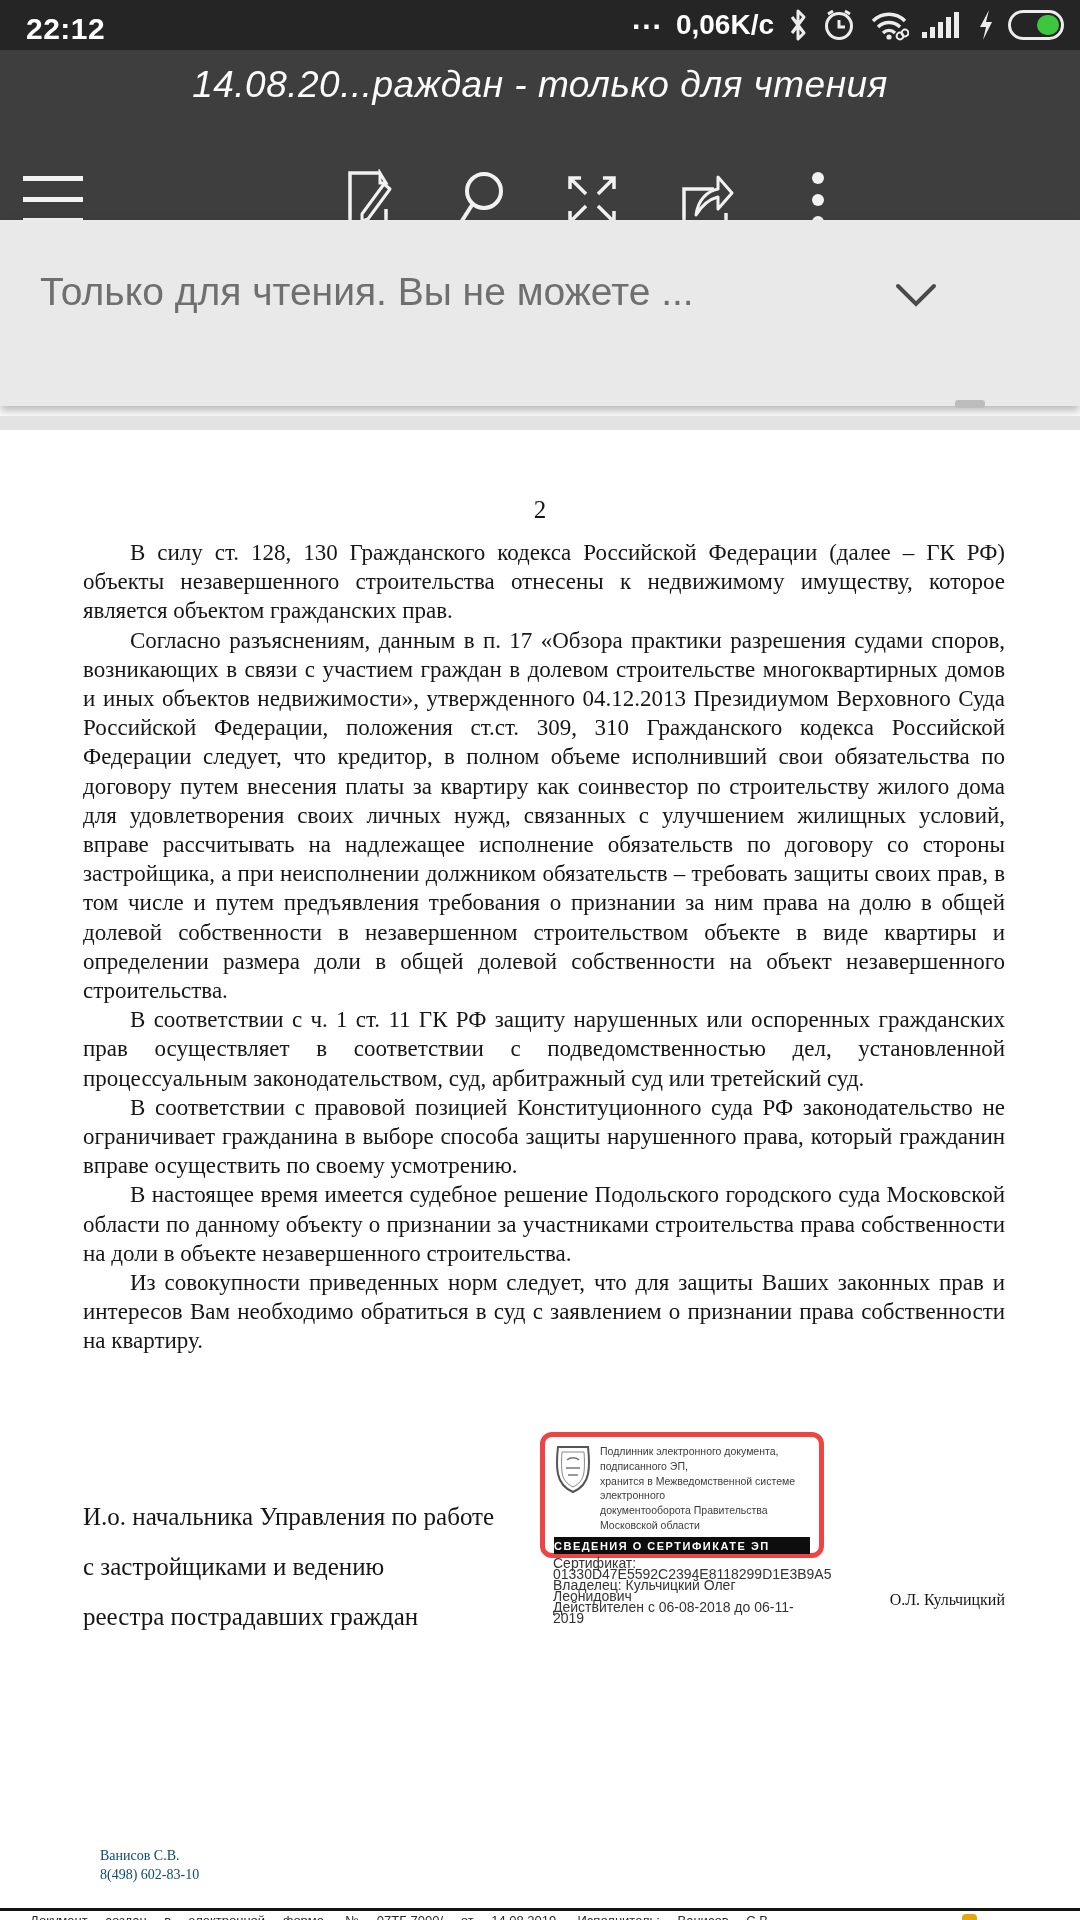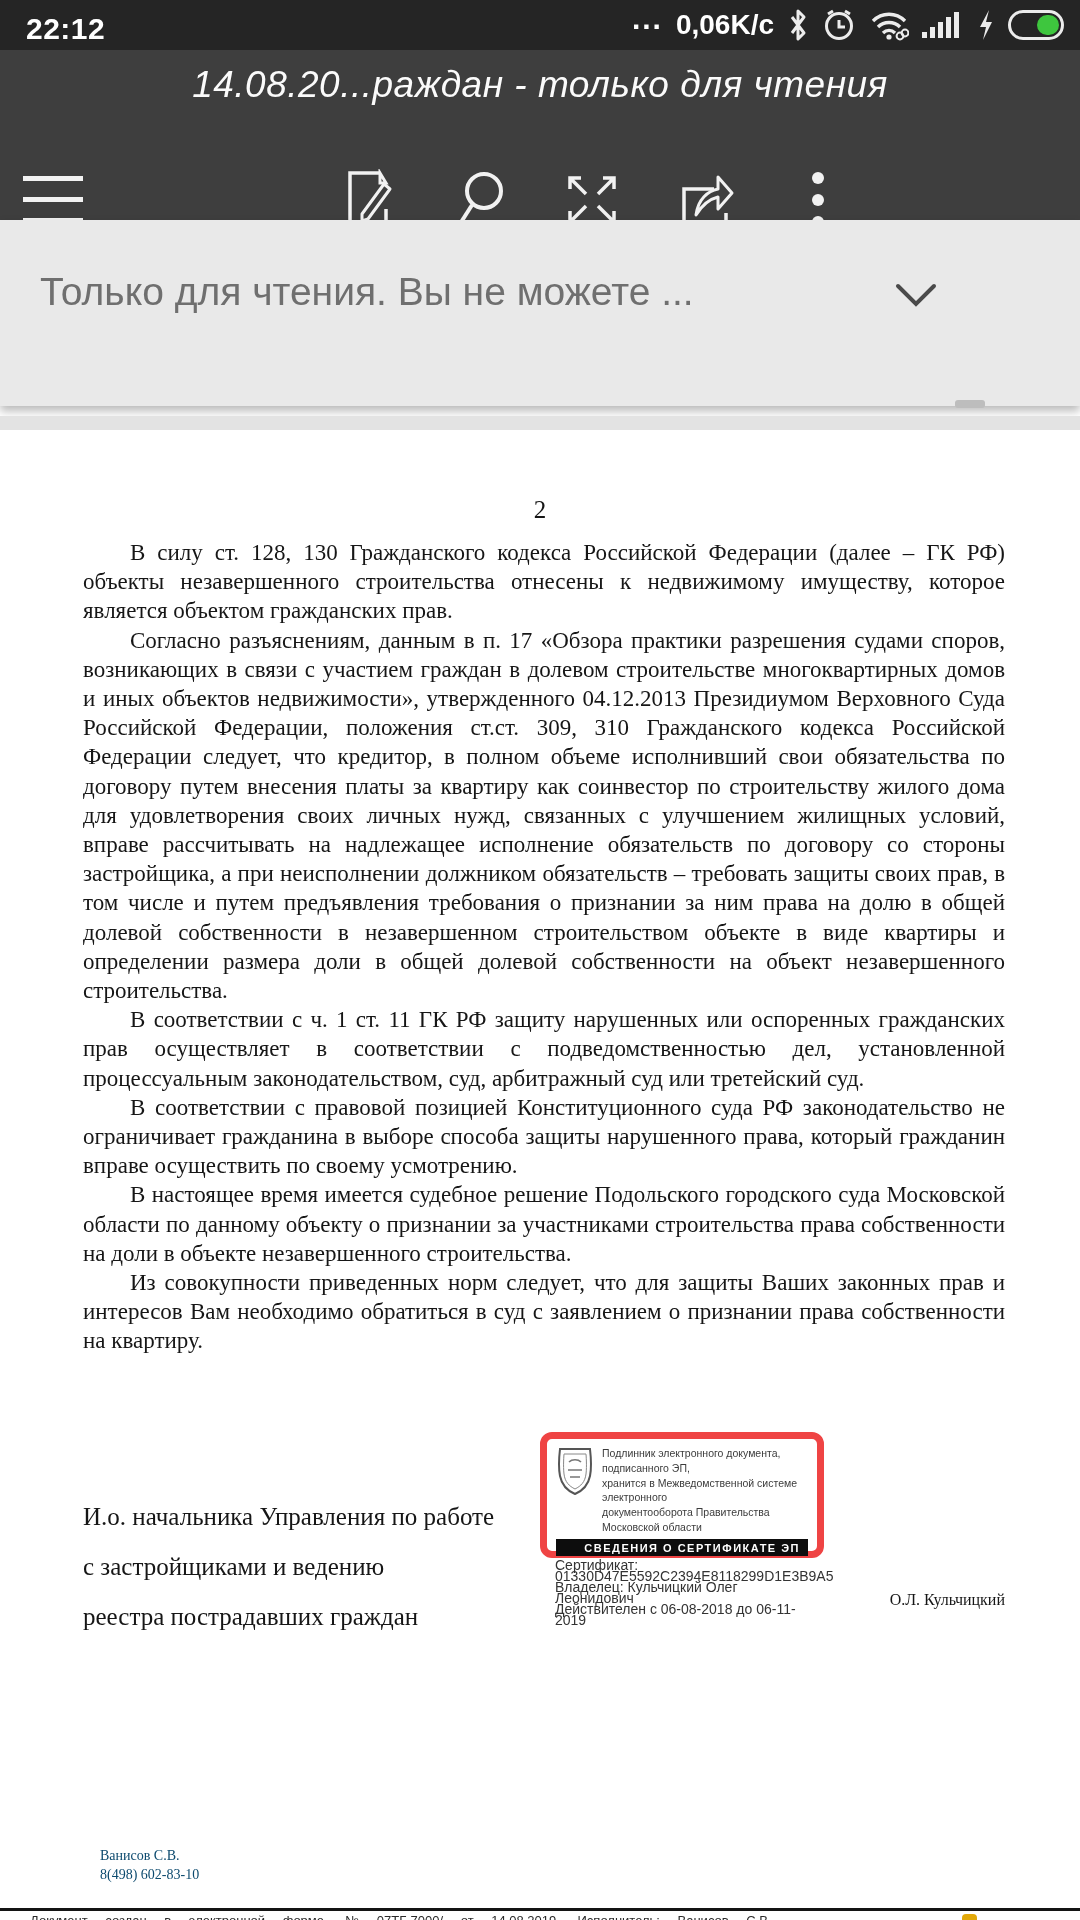--- a/index.html
+++ b/index.html
@@ -58,31 +58,31 @@
           font-family:"Liberation Serif", serif; color:#161616; }
   .page-number { position:absolute; top:66px; left:0; width:100%; text-align:center; font-size:25px; }
   .body-text {
     position:absolute; top:108px; left:83px; width:922px;
     font-size:23px; line-height:29.2px; text-align:justify;
   }
   .body-text p { text-indent:47px; }
   
   .stamp {
     position:absolute; top:1002px; left:540px; width:284px; height:126px;
-    border:7px solid #ef4444; border-radius:12px; background:#fff;
+    border:5px solid #ef4444; border-radius:12px; background:#fff;
     font-family:"Liberation Sans", sans-serif; color:#2b2b2b;
     padding:7px 8px 0 8px;
   }
   .stamp-head { display:flex; gap:7px; }
   .stamp-crest { flex:0 0 40px; display:flex; justify-content:center; }
   .stamp-head-text { font-size:10.5px; line-height:14.8px; color:#3c3c3c; }
   .stamp-bar {
     margin:4px 1px 4px 1px; background:#0d0d0d; color:#fff;
     font-size:11px; font-weight:700; letter-spacing:1.5px;
-    text-align:right; padding:3px 8px 2px 0;
+    text-align:left; padding:3px 2px 2px 0;
   }
   .stamp-cert { font-size:14px; line-height:11px; color:#333; }
   
   .sig-position { position:absolute; top:1062px; left:83px; width:460px;
                   font-size:25px; line-height:50px; }
   .sig-name { position:absolute; top:1161px; right:75px; font-size:16px; }
   
   .executor { position:absolute; top:1400px; left:100px; font-size:14px; line-height:19px; color:#0c4a6e;margin-top:16px; }
   
   .divider-line { position:absolute; top:1908px; left:0; width:1080px; height:3px; background:#141414; }

